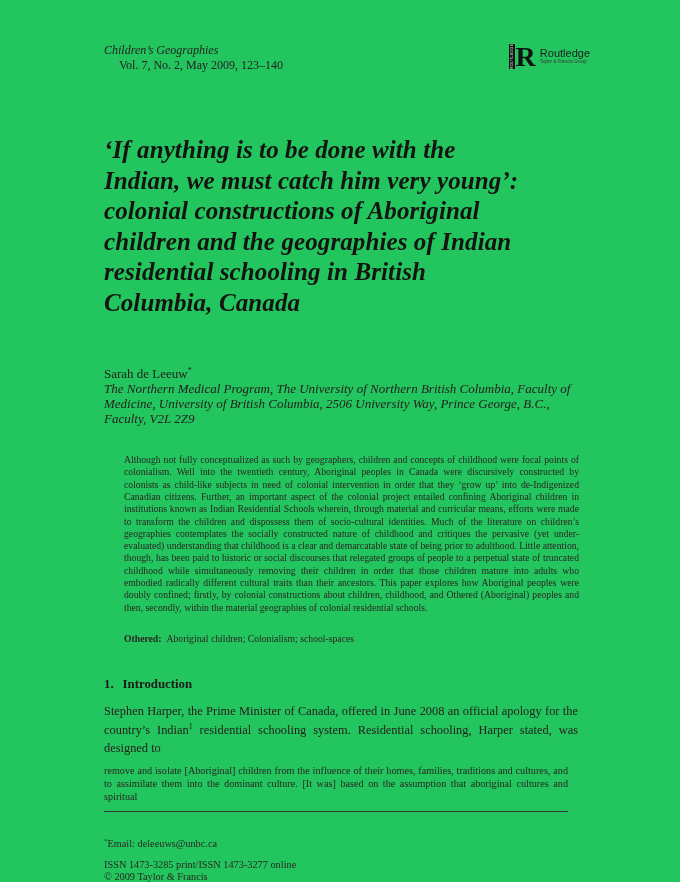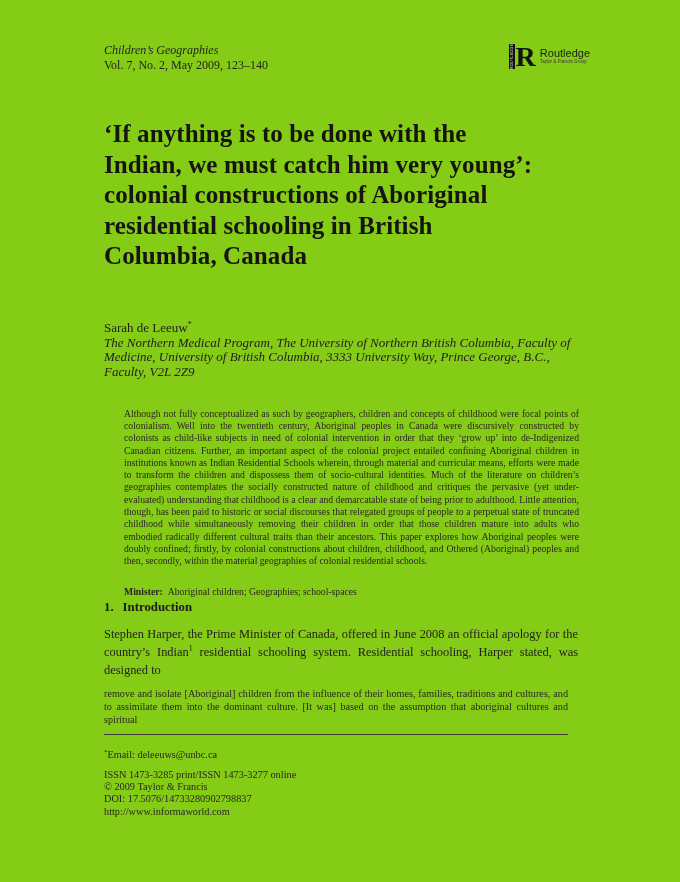--- a/index.html
+++ b/index.html
@@ -5,79 +5,79 @@
   * { margin: 0; padding: 0; box-sizing: border-box; }
   html, body { background: #ffffff; }
   body {
     width: 680px; height: 882px;
     font-family: "Liberation Serif", serif;
     color: #221f1c;
   }
   .page {
     position: relative;
     width: 680px; height: 882px;
-    background: #84cc16;
+    background: #22c55e;
     padding: 43px 102px 0 104px;
     overflow: hidden;
   }
   
   .header { display: flex; justify-content: space-between; align-items: flex-start; }
   .journal-name { font-style: italic; font-size: 12px; line-height: 15px; color: #262220; }
-  .issue-line { font-size: 12px; line-height: 15px; color: #262220; }
+  .issue-line { font-size: 12px; line-height: 15px; color: #262220; margin-left: 15px; }
   .logo { display: flex; align-items: flex-start; gap: 4px; margin-top: 1px; margin-right: -12px; }
   .logo-mark { display: flex; align-items: stretch; height: 25px; }
   .logo-strip {
     width: 6px; background: #121212; color: #ffffff;
     font-family: "Liberation Sans", sans-serif;
     font-size: 3.5px; line-height: 6px; letter-spacing: 0.4px;
     writing-mode: vertical-rl; transform: rotate(180deg);
     text-align: center; overflow: hidden;
   }
   .logo-r {
     font-family: "Liberation Serif", serif; font-weight: bold;
     font-size: 28px; line-height: 25px; color: #121212; margin-left: 1px;
   }
   .logo-text { padding-top: 4px; }
   .logo-name { font-family: "Liberation Sans", sans-serif; font-size: 11px; line-height: 11px; color: #1c1c1c; }
   .logo-tagline { font-family: "Liberation Sans", sans-serif; font-size: 4.6px; line-height: 6px; color: #3a3a3a; }
   
   .title {
-    margin-top: 46px;
+    margin-top: 62px;
     font-size: 25px; font-weight: bold; line-height: 30.5px;
-    color: #161310; letter-spacing: 0.1px;
+    color: #161310; letter-spacing: 0.1px; font-style: italic;
   }
   .author-block { margin-top: 44px; }
   .author { font-size: 13px; line-height: 17px; color: #25211e; }
   .author sup { font-size: 8px; vertical-align: super; }
   .affiliation { font-style: italic; font-size: 13px; line-height: 14.6px; color: #25211e; }
   
   .abstract {
     margin: 28px 0 0 20px; width: 455px;
     font-size: 9.7px; line-height: 12.3px;
     text-align: justify; color: #2a2622;
   }
   .keywords { margin: 19px 0 0 20px; width: 455px; font-size: 9.7px; line-height: 12.3px; color: #2a2622; }
   .kw-label { font-weight: bold; margin-right: 5px; }
   
-  .section-heading { font-size: 12.8px; font-weight: bold; line-height: 16px; color: #1d1a17; }
+  .section-heading { margin-top: 31px; font-size: 12.8px; font-weight: bold; line-height: 16px; color: #1d1a17; }
   .section-heading .sec-num { margin-right: 9px; }
   .body-para {
     margin-top: 10px; width: 474px;
     font-size: 12.4px; line-height: 18.3px;
     text-align: justify; color: #25211e;
   }
   .body-para sup { font-size: 8px; vertical-align: super; line-height: 0; }
   .block-quote {
     margin: 7px 0 0 0; width: 464px;
     font-size: 10.2px; line-height: 13px;
     text-align: justify; color: #2a2622;
   }
   
   .foot-rule { margin-top: 8px; width: 464px; border-top: 1px solid #3a3632; }
-  .footnote { margin-top: 11px; font-size: 10.3px; line-height: 13px; color: #2a2622; }
+  .footnote { margin-top: 23px; font-size: 10.3px; line-height: 13px; color: #2a2622; }
   .footnote sup { font-size: 7px; vertical-align: super; }
   .imprint { margin-top: 8px; font-size: 10.3px; line-height: 12.2px; color: #2a2622; }
 </style>
 </head>
 <body>
 
 <div class="page">
 
   <div class="header">
     <div class="header-left">
@@ -93,37 +93,38 @@
         <div class="logo-name">Routledge</div>
         <div class="logo-tagline">Taylor &amp; Francis Group</div>
       </div>
     </div>
   </div>
 
   <h1 class="title">
     <div>‘If anything is to be done with the</div>
     <div>Indian, we must catch him very young’:</div>
     <div>colonial constructions of Aboriginal</div>
+    <div>children and the geographies of Indian</div>
     <div>residential schooling in British</div>
     <div>Columbia, Canada</div>
   </h1>
 
   <div class="author-block">
     <div class="author"><span>Sarah de Leeuw</span><sup>*</sup></div>
     <div class="affiliation">
       <div>The Northern Medical Program, The University of Northern British Columbia, Faculty of</div>
-      <div>Medicine, University of British Columbia, 3333 University Way, Prince George, B.C.,</div>
+      <div>Medicine, University of British Columbia, 2506 University Way, Prince George, B.C.,</div>
       <div>Faculty, V2L 2Z9</div>
     </div>
   </div>
 
   <div class="abstract">Although not fully conceptualized as such by geographers, children and concepts of childhood were focal points of colonialism. Well into the twentieth century, Aboriginal peoples in Canada were discursively constructed by colonists as child-like subjects in need of colonial intervention in order that they ‘grow up’ into de-Indigenized Canadian citizens. Further, an important aspect of the colonial project entailed confining Aboriginal children in institutions known as Indian Residential Schools wherein, through material and curricular means, efforts were made to transform the children and dispossess them of socio-cultural identities. Much of the literature on children’s geographies contemplates the socially constructed nature of childhood and critiques the pervasive (yet under-evaluated) understanding that childhood is a clear and demarcatable state of being prior to adulthood. Little attention, though, has been paid to historic or social discourses that relegated groups of people to a perpetual state of truncated childhood while simultaneously removing their children in order that those children mature into adults who embodied radically different cultural traits than their ancestors. This paper explores how Aboriginal peoples were doubly confined; firstly, by colonial constructions about children, childhood, and Othered (Aboriginal) peoples and then, secondly, within the material geographies of colonial residential schools.</div>
 
   <div class="keywords">
-    <span class="kw-label">Minister:</span><span>Aboriginal children; Geographies; school-spaces</span>
+    <span class="kw-label">Othered:</span><span>Aboriginal children; Colonialism; school-spaces</span>
   </div>
 
   <h2 class="section-heading">
     <span class="sec-num">1.</span><span>Introduction</span>
   </h2>
 
   <p class="body-para"><span>Stephen Harper, the Prime Minister of Canada, offered in June 2008 an official apology for the country’s Indian</span><sup>1</sup><span> residential schooling system. Residential schooling, Harper stated, was designed to</span></p>
 
   <blockquote class="block-quote">remove and isolate [Aboriginal] children from the influence of their homes, families, traditions and cultures, and to assimilate them into the dominant culture. [It was] based on the assumption that aboriginal cultures and spiritual</blockquote>
 

